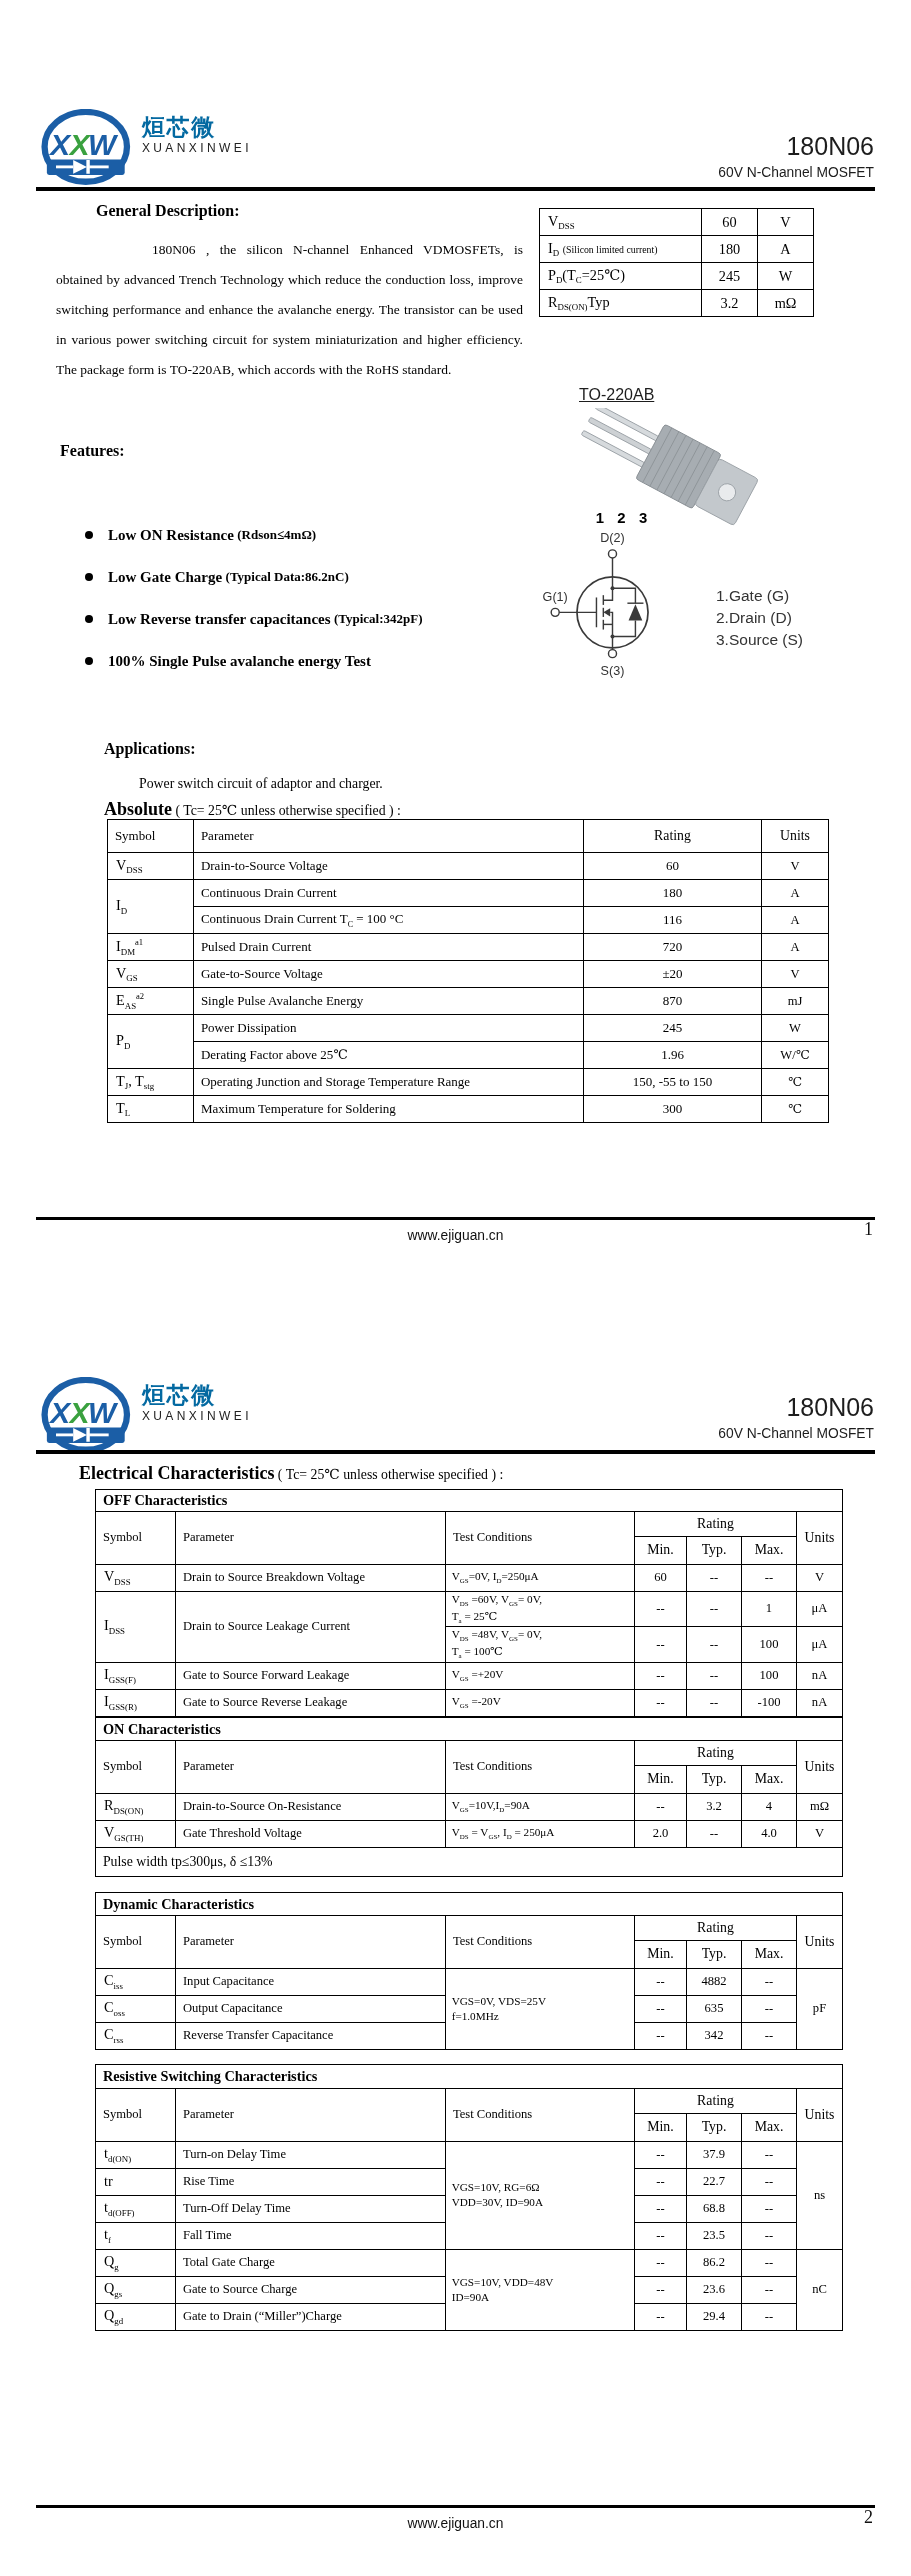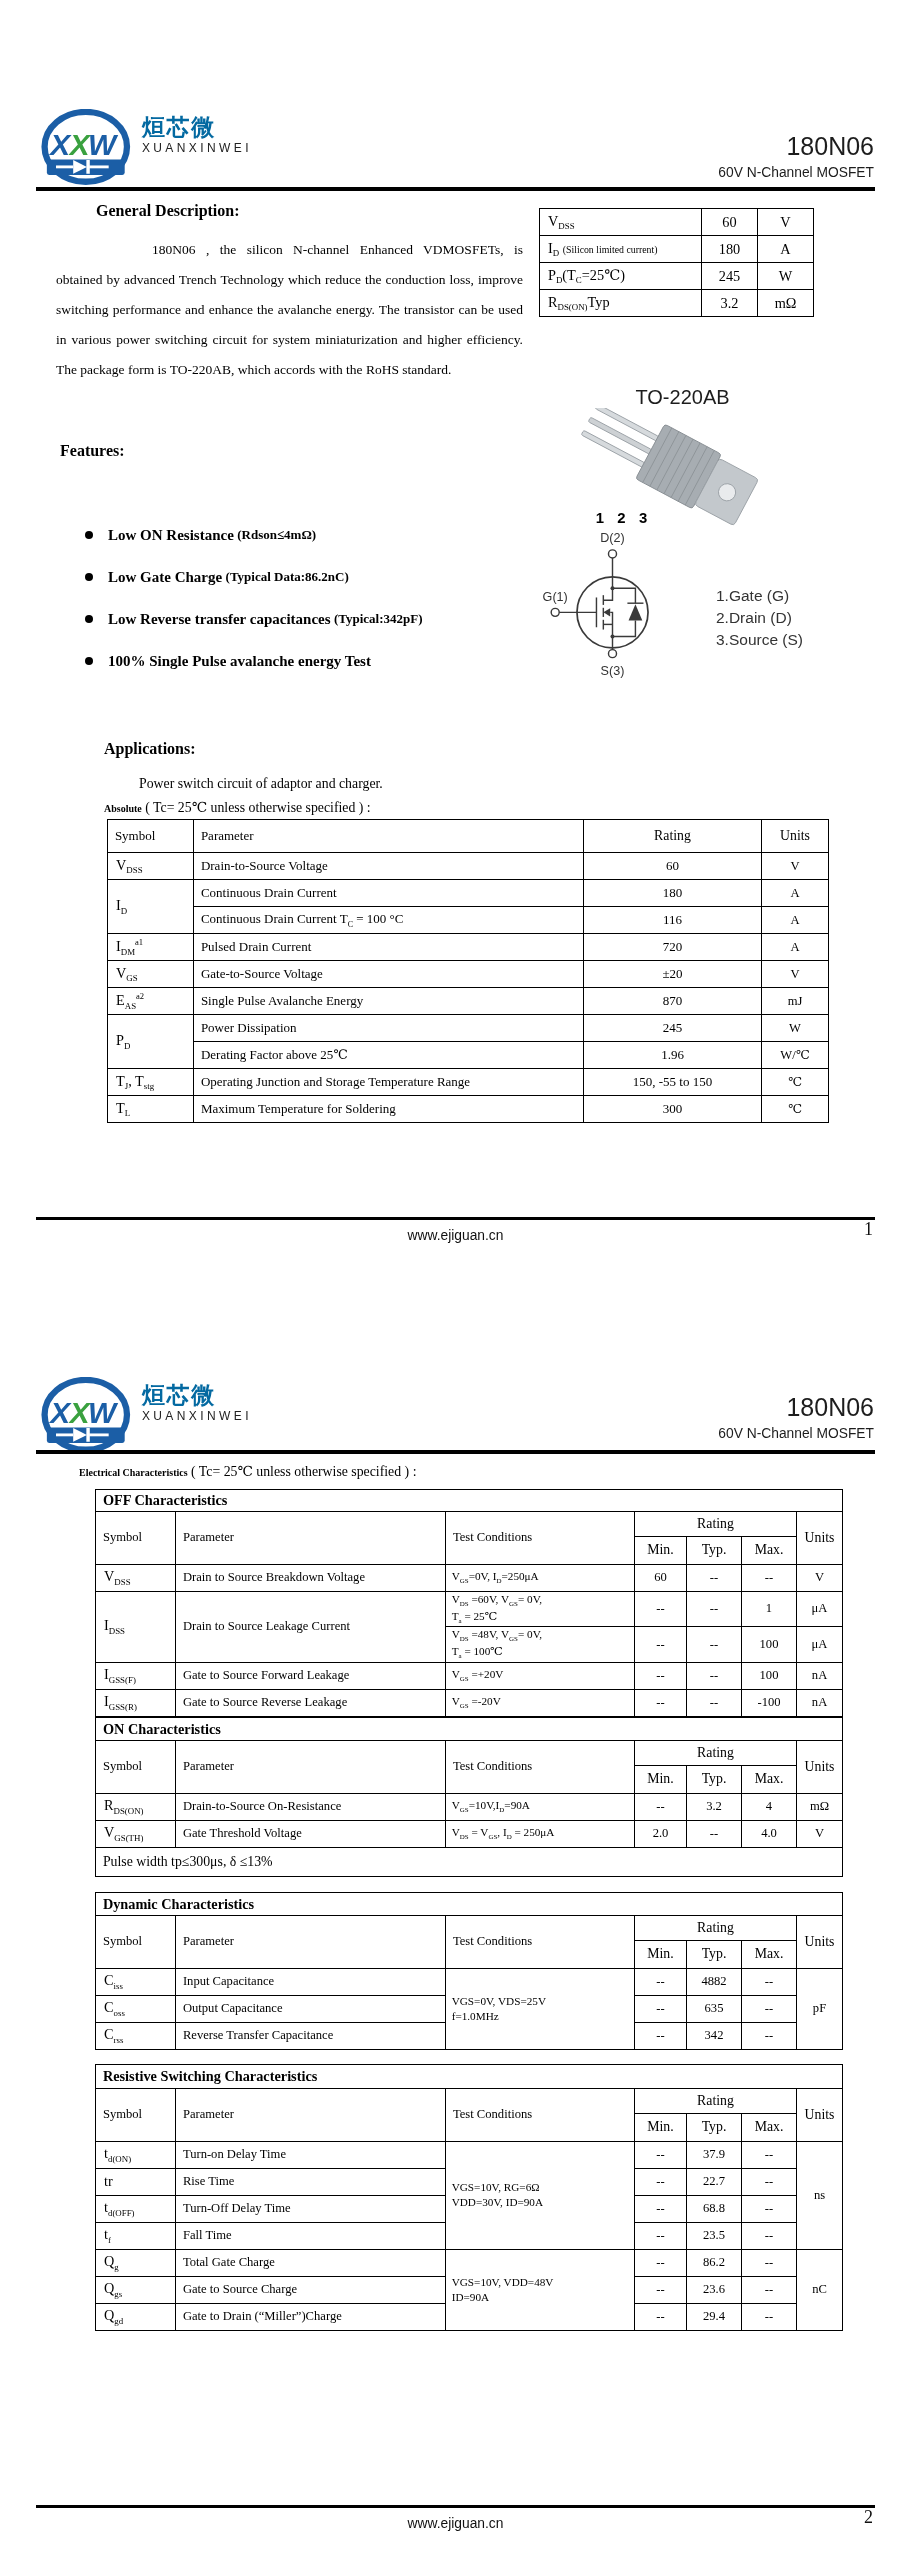--- a/index.html
+++ b/index.html
@@ -14,21 +14,21 @@
   .brand-text { padding-top:5.7px; }
   .brand-cn { font-family:"Liberation Sans","DejaVu Sans",sans-serif; font-weight:bold; font-size:23px; letter-spacing:1.7px; line-height:1.05; color:#0369a1; }
   .brand-en { font-family:"Liberation Sans","DejaVu Sans",sans-serif; font-size:12px; letter-spacing:3.4px; color:#222; margin-top:1.7px; }
   .head-right { position:absolute; right:37px; text-align:right; font-family:"Liberation Sans","DejaVu Sans",sans-serif; color:#1d1d1d; }
   .part-number { font-size:25px; line-height:1.1; }
   .part-sub { font-size:13.8px; margin-top:4.6px; }
 
   
   .h-serif { position:absolute; font-weight:bold; font-size:16px; }
   .h-mix { position:absolute; font-size:13.8px; }
-  .h-mix b { font-size:10px;text-align:center; }
+  .h-mix b { font-size:18px;text-align:center; }
   .para { position:absolute; left:56px; top:235px; width:467px; font-size:13.5px; line-height:30px; text-align:justify; text-indent:96px; }
   .apps-body { position:absolute; font-size:13.8px; }
 
   
   .feat-list { position:absolute; left:85px; top:514px; list-style:none; }
   .feat-list li { height:42px; display:flex; align-items:center; }
   .dot { width:8px; height:8px; border-radius:50%; background:#000; margin-right:15px; flex:0 0 auto; }
   .feat-main { font-weight:bold; font-size:15px; }
   .feat-note { font-weight:bold; font-size:13px; margin-left:3.4px;text-align:right; }
 
@@ -46,21 +46,21 @@
   sub { font-size:0.62em;margin-top:48px; }
   sup { font-size:0.6em; }
   .qt td { font-size:14.3px; }
   .qt .sym { font-size:14.3px; }
   .qt .note { font-size:9.8px; }
   .abs-t .param { font-size:13px; }
   .abs-t .val { font-size:13px; }
   .note-row { font-size:13.8px; padding-left:6.9px !important; }
 
   
-  .pkg-title { position:absolute; font-family:"Liberation Sans","DejaVu Sans",sans-serif; font-size:20px; color:#1d1d1d; text-align:center; width:207px; }
+  .pkg-title { position:absolute; font-family:"Liberation Sans","DejaVu Sans",sans-serif; font-size:16px; color:#1d1d1d; text-align:left; width:207px;text-decoration:underline; }
   .legend { position:absolute; font-family:"Liberation Sans","DejaVu Sans",sans-serif; font-size:15.5px; color:#333; line-height:22px; }
   svg text { font-family:"Liberation Sans","DejaVu Sans",sans-serif; }
 
   
   .footer-site { position:absolute; left:0; width:100%; text-align:center; top:1228px; font-family:"Liberation Sans","DejaVu Sans",sans-serif; font-size:13.8px; color:#111; }
   .footer-page { position:absolute; right:38px; top:1219px; font-size:18px; color:#111; }
 </style>
 </head>
 <body>
 

